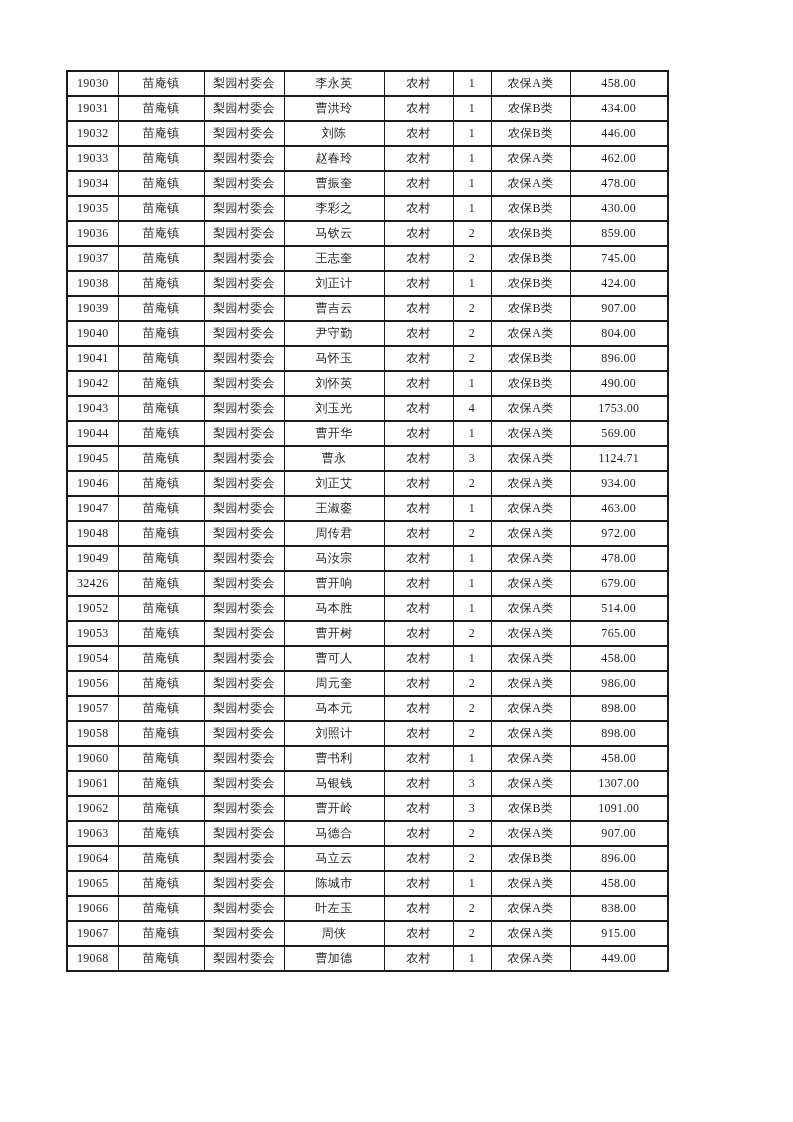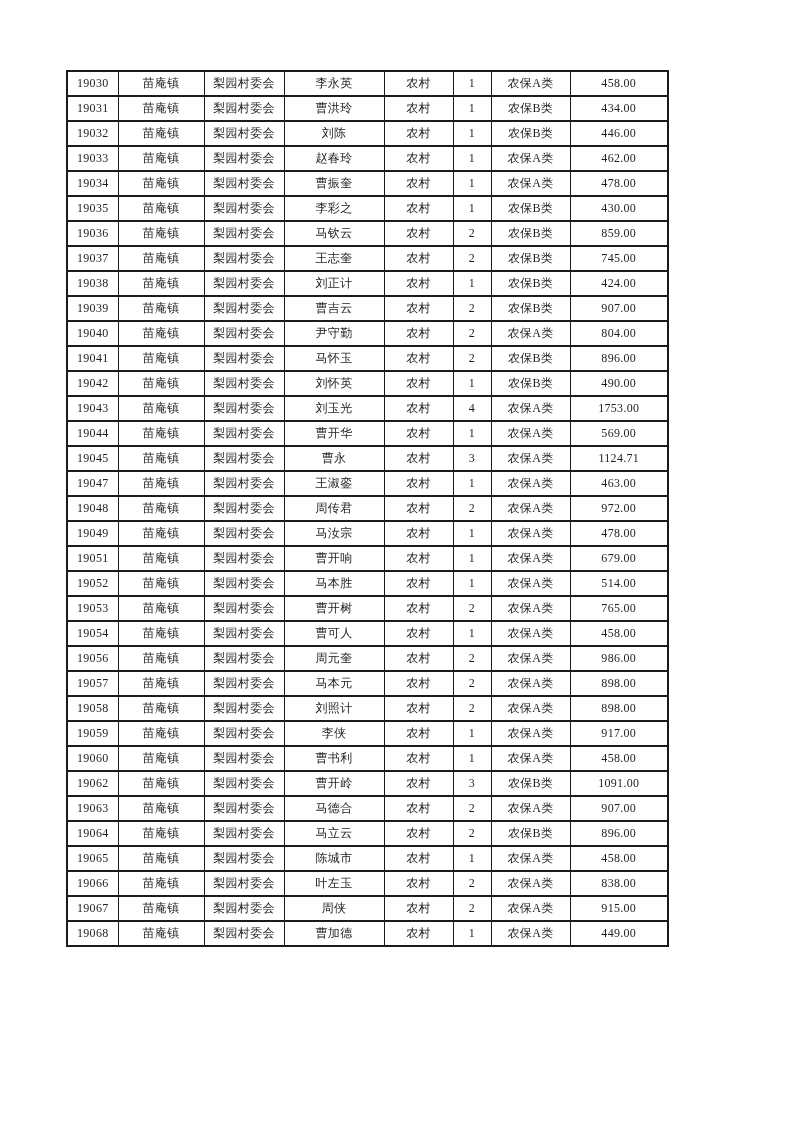--- a/index.html
+++ b/index.html
@@ -218,20 +218,30 @@
           <td>19045</td>
           <td>苗庵镇</td>
           <td>梨园村委会</td>
           <td>曹永</td>
           <td>农村</td>
           <td>3</td>
           <td>农保A类</td>
           <td>1124.71</td>
         </tr>
         <tr>
+          <td>19046</td>
+          <td>苗庵镇</td>
+          <td>梨园村委会</td>
+          <td>刘正艾</td>
+          <td>农村</td>
+          <td>2</td>
+          <td>农保A类</td>
+          <td>934.00</td>
+        </tr>
+        <tr>
           <td>19047</td>
           <td>苗庵镇</td>
           <td>梨园村委会</td>
           <td>王淑銮</td>
           <td>农村</td>
           <td>1</td>
           <td>农保A类</td>
           <td>463.00</td>
         </tr>
         <tr>
@@ -248,21 +258,21 @@
           <td>19049</td>
           <td>苗庵镇</td>
           <td>梨园村委会</td>
           <td>马汝宗</td>
           <td>农村</td>
           <td>1</td>
           <td>农保A类</td>
           <td>478.00</td>
         </tr>
         <tr>
-          <td>19051</td>
+          <td>32426</td>
           <td>苗庵镇</td>
           <td>梨园村委会</td>
           <td>曹开响</td>
           <td>农村</td>
           <td>1</td>
           <td>农保A类</td>
           <td>679.00</td>
         </tr>
         <tr>
           <td>19052</td>
@@ -318,38 +328,38 @@
           <td>19058</td>
           <td>苗庵镇</td>
           <td>梨园村委会</td>
           <td>刘照计</td>
           <td>农村</td>
           <td>2</td>
           <td>农保A类</td>
           <td>898.00</td>
         </tr>
         <tr>
-          <td>19059</td>
-          <td>苗庵镇</td>
-          <td>梨园村委会</td>
-          <td>李侠</td>
-          <td>农村</td>
-          <td>1</td>
-          <td>农保A类</td>
-          <td>917.00</td>
-        </tr>
-        <tr>
           <td>19060</td>
           <td>苗庵镇</td>
           <td>梨园村委会</td>
           <td>曹书利</td>
           <td>农村</td>
           <td>1</td>
           <td>农保A类</td>
           <td>458.00</td>
+        </tr>
+        <tr>
+          <td>19061</td>
+          <td>苗庵镇</td>
+          <td>梨园村委会</td>
+          <td>马银钱</td>
+          <td>农村</td>
+          <td>3</td>
+          <td>农保A类</td>
+          <td>1307.00</td>
         </tr>
         <tr>
           <td>19062</td>
           <td>苗庵镇</td>
           <td>梨园村委会</td>
           <td>曹开岭</td>
           <td>农村</td>
           <td>3</td>
           <td>农保B类</td>
           <td>1091.00</td>

